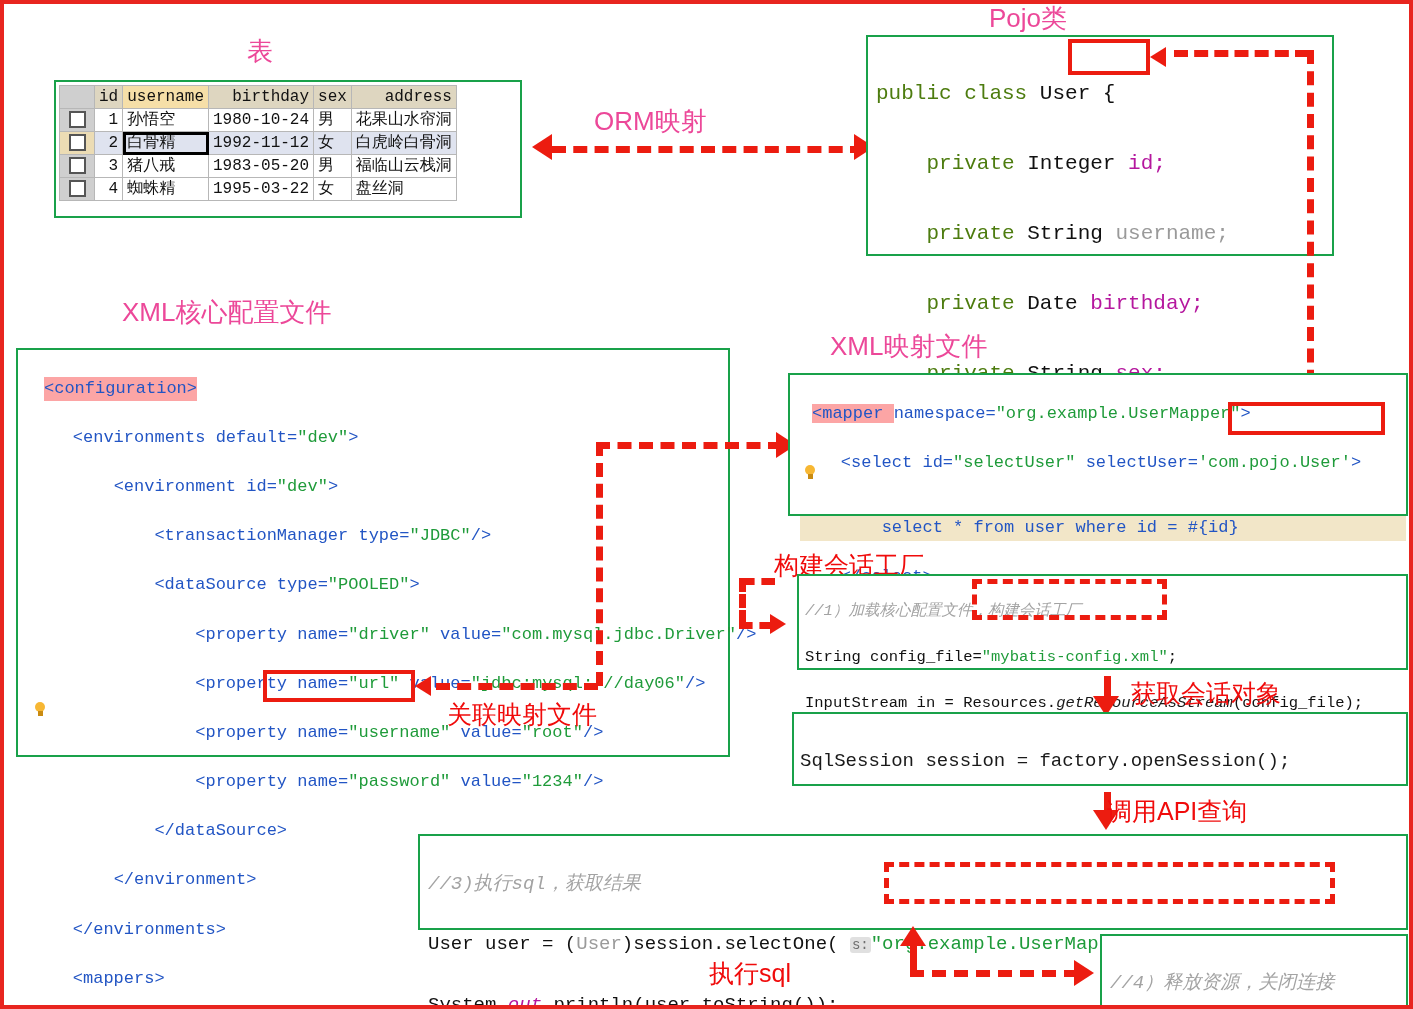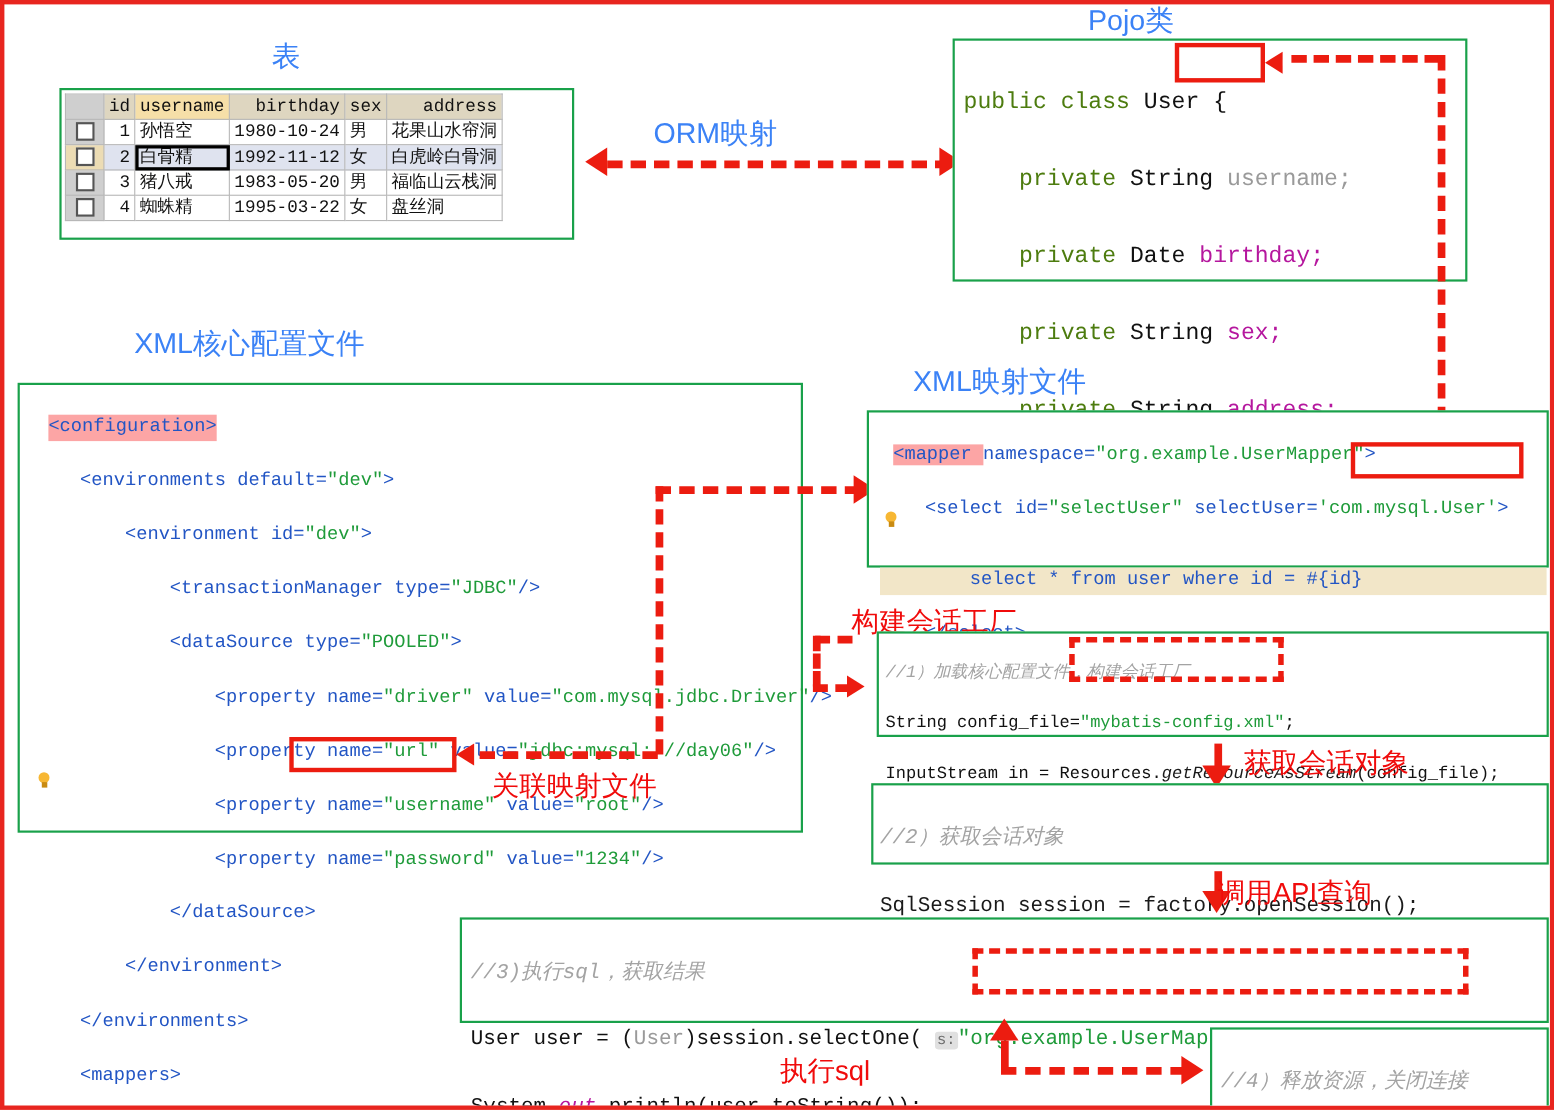--- a/index.html
+++ b/index.html
@@ -5,21 +5,21 @@
   html,body{margin:0;padding:0;background:#fff;}
   body{width:1413px;height:1009px;position:relative;
        font-family:"Liberation Sans","DejaVu Sans",sans-serif;}
 
   #root{position:absolute;left:0;top:0;width:1413px;height:1009px;
         border:4px solid #e8251f;box-sizing:border-box;overflow:hidden;}
 
   .abs{position:absolute;}
 
   
-  .heading{font-size:26px;color:#3b82f6;white-space:nowrap;
+  .heading{font-size:26px;color:#ec4899;white-space:nowrap;
            font-family:"Liberation Sans","DejaVu Sans",sans-serif;}
 
   
   .redlabel{font-size:25px;color:#f00b0b;white-space:nowrap;
             font-family:Liberation Sans, sans-serif;}
 
   
   .panel{box-sizing:border-box;border:2px solid #19a14a;background:#fff;}
 
   
@@ -145,20 +145,21 @@
   <div class="abs heading" style="left:590px;top:100px;">ORM映射</div>
   <div class="abs ah arr-left" style="left:528px;top:130px;"></div>
   <div class="dh" style="left:548px;top:142px;width:312px;"></div>
   <div class="abs ah arr-right" style="left:850px;top:130px;"></div>
 
   <div class="abs heading" style="left:985px;top:-3px;">Pojo类</div>
 
   <div class="abs panel" style="left:862px;top:31px;width:468px;height:221px;padding:4px 8px;">
     <div class="code" style="font-size:21px;line-height:35px;">
 <span class="ln"><span class="k-kw">public class </span><span class="k-type">User</span><span class="k-type"> {</span></span>
+<span class="ln">    <span class="k-kw">private</span> <span class="k-type">Integer</span> <span class="k-fld">id;</span></span>
 <span class="ln">    <span class="k-kw">private</span> <span class="k-type">String</span> <span class="k-gray">username;</span></span>
 <span class="ln">    <span class="k-kw">private</span> <span class="k-type">Date</span> <span class="k-fld">birthday;</span></span>
 <span class="ln">    <span class="k-kw">private</span> <span class="k-type">String</span> <span class="k-fld">sex;</span></span>
 <span class="ln">    <span class="k-kw">private</span> <span class="k-type">String</span> <span class="k-fld">address;</span></span>
     </div>
   </div>
 
   <div class="redbox" style="left:1064px;top:35px;width:82px;height:36px;"></div>
 
   <div class="abs ah arr-left-sm" style="left:1146px;top:43px;"></div>
@@ -201,21 +202,21 @@
   <div class="dh" style="left:592px;top:438px;width:186px;"></div>
   <div class="abs ah arr-right" style="left:772px;top:428px;"></div>
 
   <div class="abs redlabel" style="left:443px;top:694px;">关联映射文件</div>
 
   <div class="abs heading" style="left:826px;top:325px;">XML映射文件</div>
 
   <div class="abs panel" style="left:784px;top:369px;width:620px;height:143px;padding:2px 0 0 0;">
     <div class="code" style="padding-left:10px;">
 <span class="ln"><span class="hl-cyan"><span class="k-tag">&lt;mapper </span></span><span class="k-attr">namespace=</span><span class="k-val">"org.example.UserMapper"</span><span class="k-tag">&gt;</span></span>
-<span class="ln">    <span class="k-tag">&lt;select </span><span class="k-attr">id=</span><span class="k-val">"selectUser" </span><span class="k-attr">selectUser=</span><span class="k-val">'com.mysql.User'</span><span class="k-tag">&gt;</span></span>
+<span class="ln">    <span class="k-tag">&lt;select </span><span class="k-attr">id=</span><span class="k-val">"selectUser" </span><span class="k-attr">selectUser=</span><span class="k-val">'com.pojo.User'</span><span class="k-tag">&gt;</span></span>
 <span class="ln hl-beige" style="display:block;margin-top:16px;">        <span class="k-tag">select * from user where id = #{id}</span></span>
 <span class="ln">    <span class="k-tag">&lt;/select&gt;</span></span>
 <span class="ln"><span class="hl-cyan"><span class="k-tag">&lt;/mapper</span></span><span class="k-tag">&gt;</span></span>
     </div>
     <div class="bulb" style="left:14px;top:90px;"></div>
   </div>
 
   <div class="redbox" style="left:1224px;top:398px;width:157px;height:33px;"></div>
 
   <div class="abs redlabel" style="left:770px;top:545px;">构建会话工厂</div>
@@ -234,21 +235,20 @@
   </div>
 
   <div class="dashdot" style="left:968px;top:575px;width:195px;height:41px;border-style:dashed;border-width:5px;"></div>
 
   <div class="dv" style="left:1100px;top:672px;height:25px;"></div>
   <div class="abs ah arr-down" style="left:1089px;top:692px;"></div>
   <div class="abs redlabel" style="left:1127px;top:673px;">获取会话对象</div>
 
   <div class="abs panel" style="left:788px;top:708px;width:616px;height:74px;padding:1px 0 0 6px;">
     <div class="code" style="font-size:19px;line-height:31px;">
-<span class="ln k-cmt">//2）获取会话对象</span>
 <span class="ln">SqlSession session = factory.openSession();</span>
     </div>
   </div>
 
   <div class="dv" style="left:1100px;top:788px;height:22px;"></div>
   <div class="abs ah arr-down" style="left:1089px;top:806px;"></div>
   <div class="abs redlabel" style="left:1103px;top:791px;">调用API查询</div>
 
   <div class="abs panel" style="left:414px;top:830px;width:990px;height:96px;padding:3px 0 0 8px;">
     <div class="code" style="font-size:19px;line-height:30px;">

